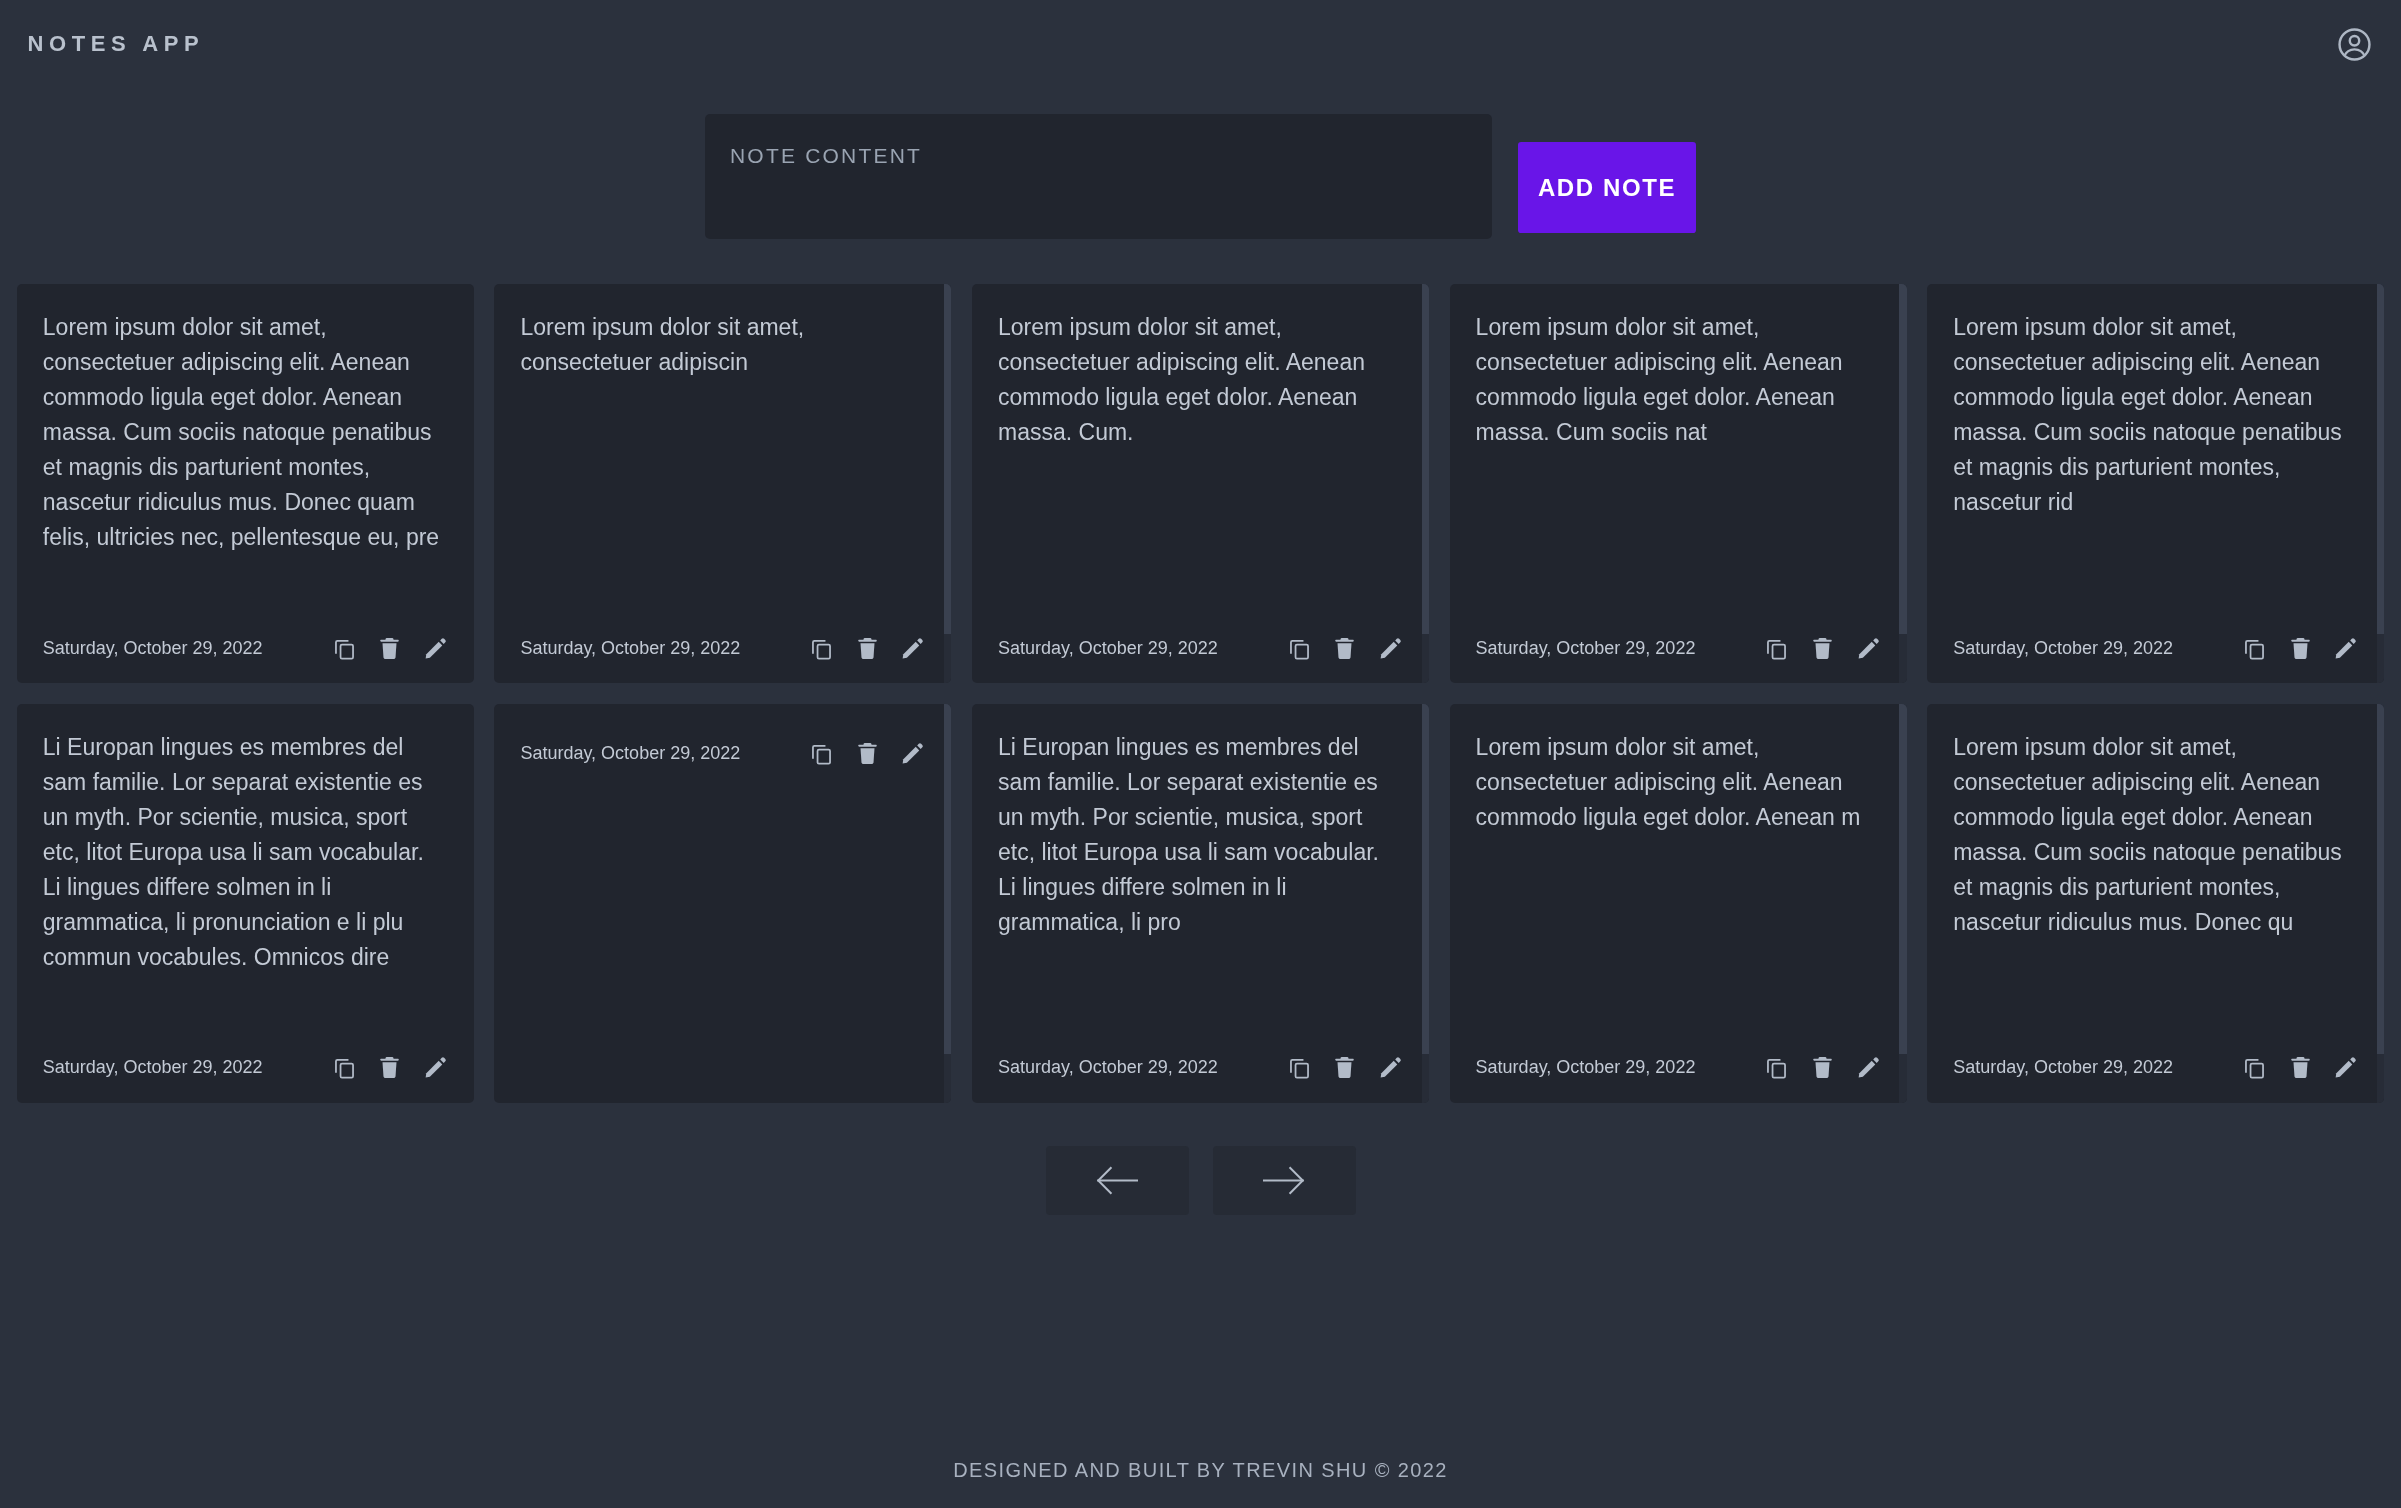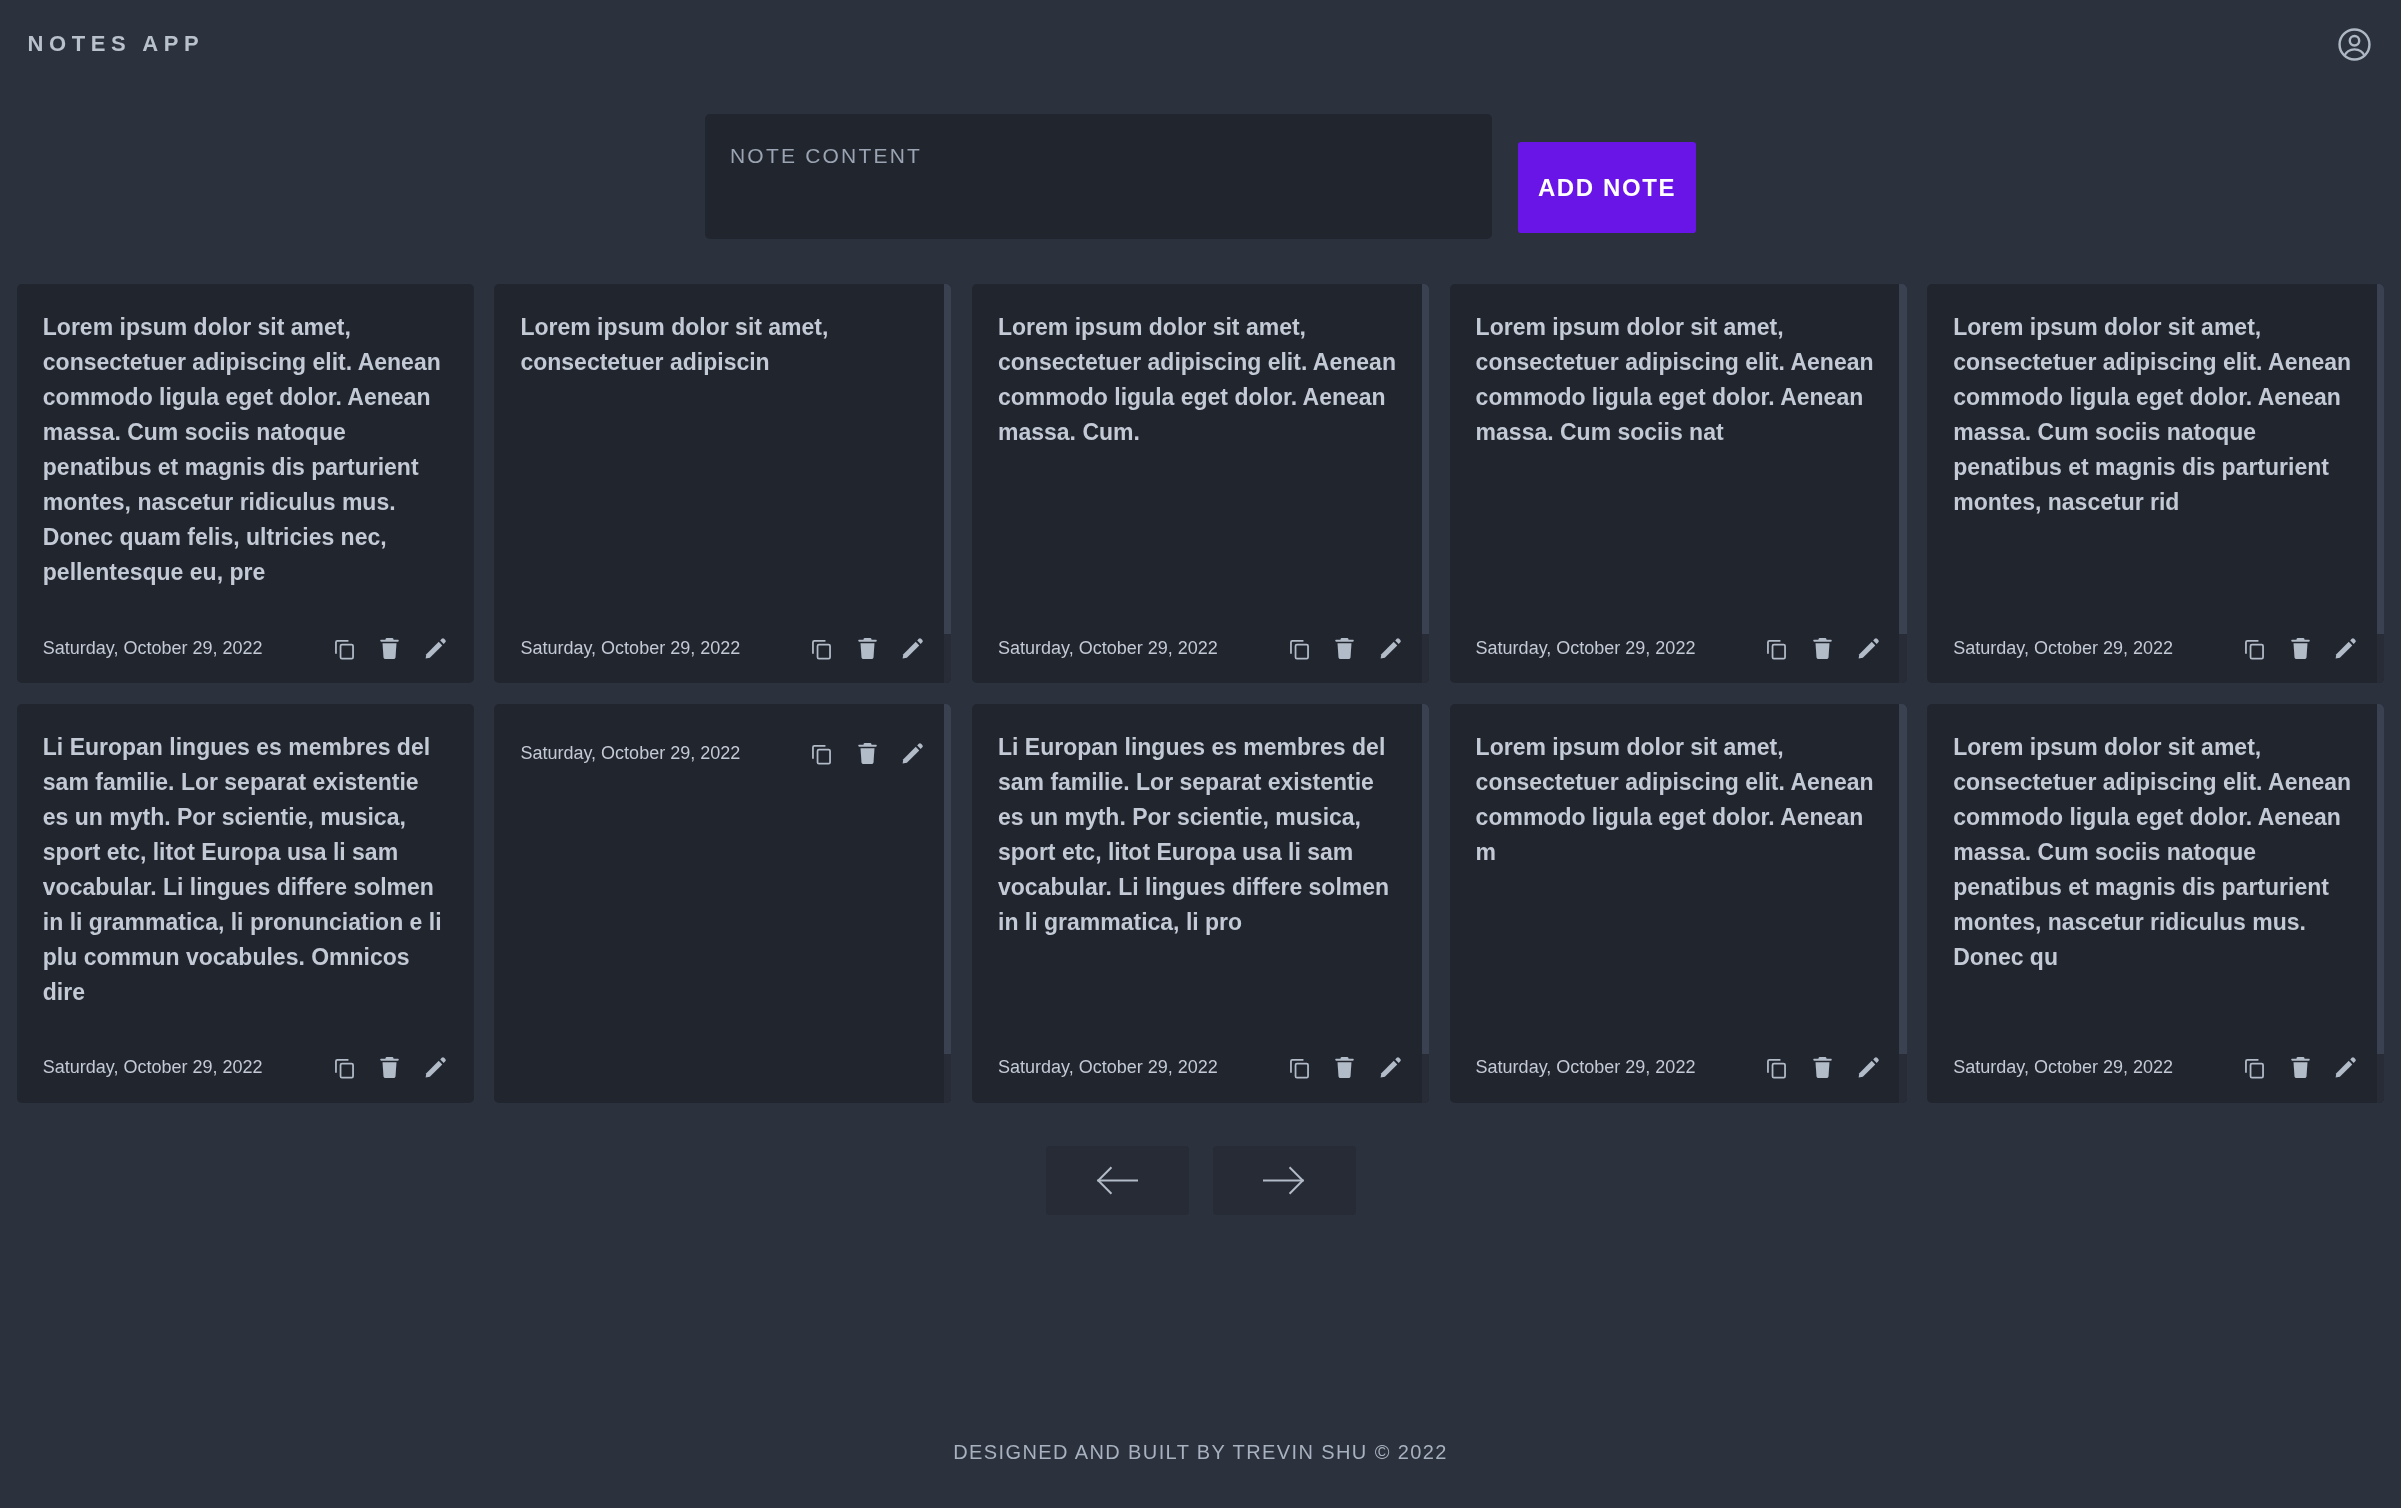--- a/index.html
+++ b/index.html
@@ -111,21 +111,21 @@
     position: relative;
     overflow: hidden;
   }
 
   .note-body {
     flex: 1 1 auto;
     overflow: hidden;
     font-size: 23px;
     line-height: 35px;
     color: #c3cad5;
-    font-weight: 700;
+    font-weight: 400;
     word-wrap: break-word;
   }
 
   .note-footer {
     display: flex;
     align-items: center;
     justify-content: space-between;
     margin-top: 11.3px;
     flex: 0 0 auto;
     gap: 8px;
@@ -194,21 +194,21 @@
     height: 35px;
     color: #b2bbc8;
     display: block;
   }
 
   
   .site-footer {
     position: absolute;
     left: 0;
     right: 0;
-    bottom: 44px;
+    bottom: 26px;
     text-align: center;
   }
 
   .footer-text {
     font-size: 20px;
     letter-spacing: 1.4px;
     color: #a8b1bf;
   }
 </style>
 </head>

